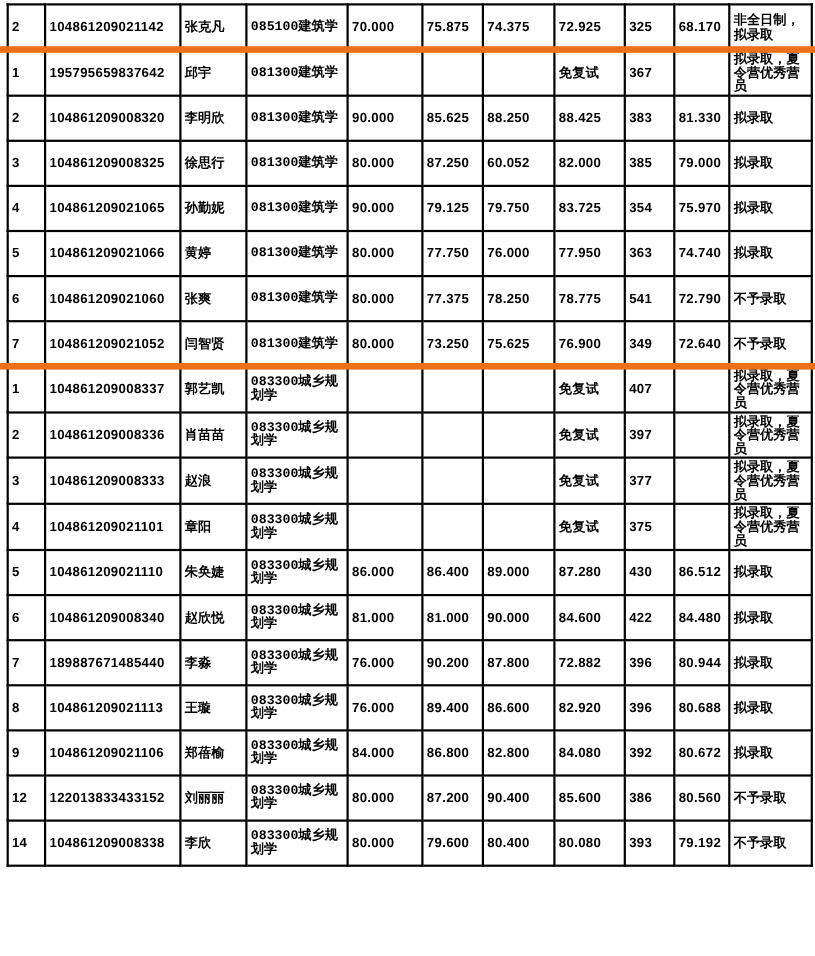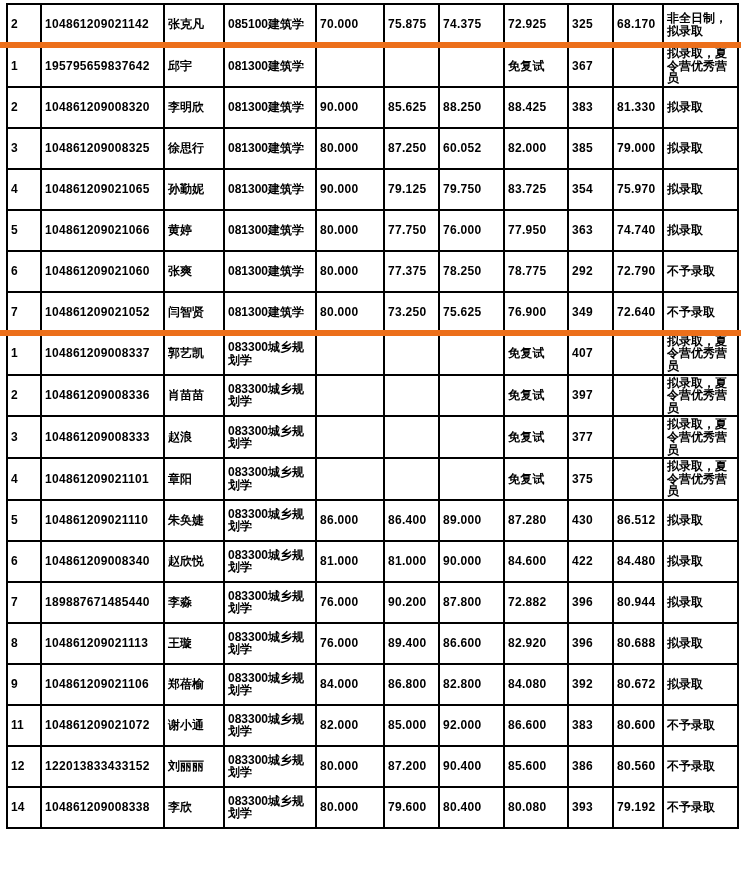--- a/index.html
+++ b/index.html
@@ -39,20 +39,21 @@
     font-weight: 400;
     padding-left: 5px;
   }
   td.c-exam_id, td.c-s1, td.c-s2, td.c-s3, td.c-s4, td.c-total, td.c-final {
     white-space: nowrap;
     letter-spacing: 0.3px;
   }
   td.c-major {
     font-size: 11.5px;
     word-break: break-all;
+    font-family: Liberation Mono, monospace;
   }
   td.c-result {
     font-size: 12px;
     word-break: break-all;
     padding-left: 4px;
   }
   .orange-line {
     position: absolute;
     left: 0;
     width: 741px;
@@ -159,21 +160,21 @@
   </tr>
         <tr>
     <td class="c-seq">6</td>
     <td class="c-exam_id">104861209021060</td>
     <td class="c-name">张爽</td>
     <td class="c-major">081300建筑学</td>
     <td class="c-s1">80.000</td>
     <td class="c-s2">77.375</td>
     <td class="c-s3">78.250</td>
     <td class="c-s4">78.775</td>
-    <td class="c-total">292</td>
+    <td class="c-total">541</td>
     <td class="c-final">72.790</td>
     <td class="c-result">不予录取</td>
   </tr>
         <tr>
     <td class="c-seq">7</td>
     <td class="c-exam_id">104861209021052</td>
     <td class="c-name">闫智贤</td>
     <td class="c-major">081300建筑学</td>
     <td class="c-s1">80.000</td>
     <td class="c-s2">73.250</td>
@@ -292,33 +293,20 @@
     <td class="c-exam_id">104861209021106</td>
     <td class="c-name">郑蓓榆</td>
     <td class="c-major">083300城乡规划学</td>
     <td class="c-s1">84.000</td>
     <td class="c-s2">86.800</td>
     <td class="c-s3">82.800</td>
     <td class="c-s4">84.080</td>
     <td class="c-total">392</td>
     <td class="c-final">80.672</td>
     <td class="c-result">拟录取</td>
-  </tr>
-        <tr>
-    <td class="c-seq">11</td>
-    <td class="c-exam_id">104861209021072</td>
-    <td class="c-name">谢小通</td>
-    <td class="c-major">083300城乡规划学</td>
-    <td class="c-s1">82.000</td>
-    <td class="c-s2">85.000</td>
-    <td class="c-s3">92.000</td>
-    <td class="c-s4">86.600</td>
-    <td class="c-total">383</td>
-    <td class="c-final">80.600</td>
-    <td class="c-result">不予录取</td>
   </tr>
         <tr>
     <td class="c-seq">12</td>
     <td class="c-exam_id">122013833433152</td>
     <td class="c-name">刘丽丽</td>
     <td class="c-major">083300城乡规划学</td>
     <td class="c-s1">80.000</td>
     <td class="c-s2">87.200</td>
     <td class="c-s3">90.400</td>
     <td class="c-s4">85.600</td>

